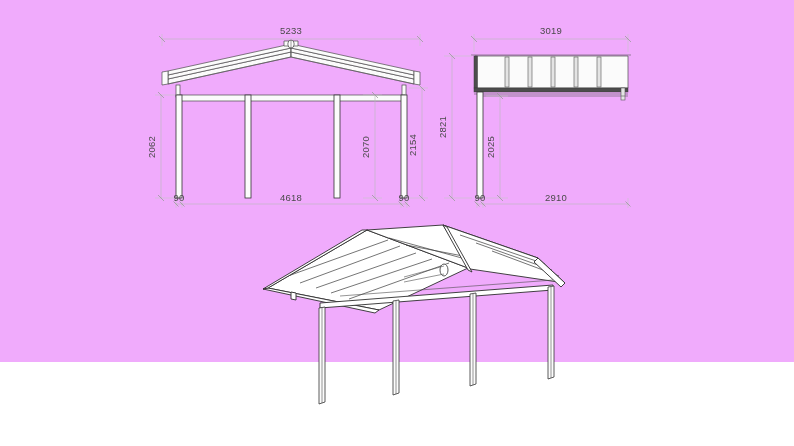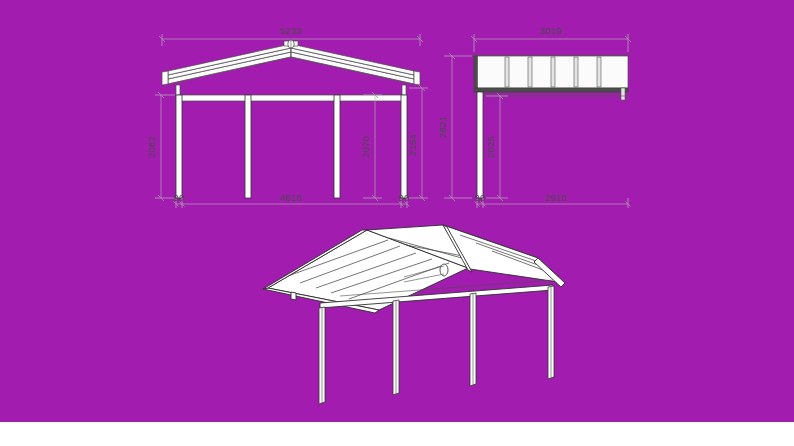--- a/index.html
+++ b/index.html
@@ -9,22 +9,22 @@
   }
   body {
     width: 794px;
     height: 446px;
     overflow: hidden;
     font-family: "Liberation Sans", sans-serif;
   }
   #sheet {
     position: relative;
     width: 794px;
-    height: 422px;
-    background: #a21caf;
+    height: 362px;
+    background: #f0abfc;
     text-decoration: underline;
   }
   svg.dwg {
     display: block;
     width: 794px;
     height: 446px;
   }
   .dimtext {
     font-family: "Liberation Sans", sans-serif;
     font-size: 9.5px;

